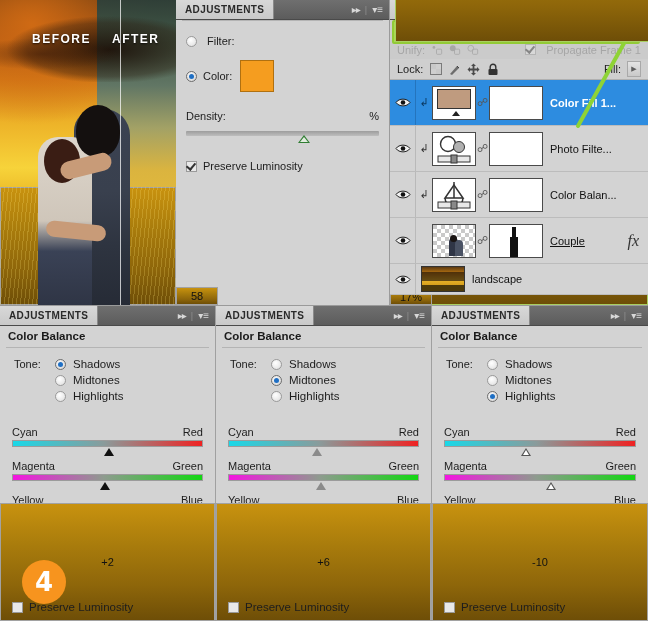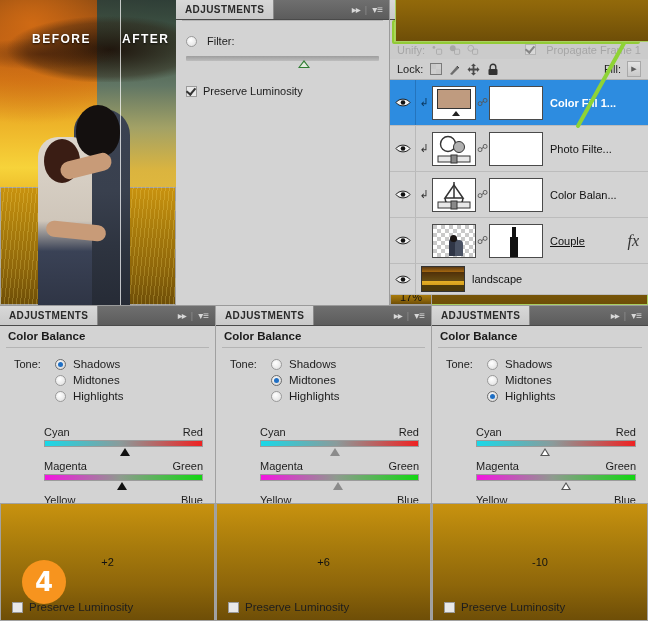--- a/index.html
+++ b/index.html
@@ -177,21 +177,21 @@
   
   .cb{top:305px;width:216px;height:316px;border-right:1px solid #a0a0a0;
       border-top:1px solid #9a9a9a;background:#d3d3d3;}
   #cb1{left:0;}
   #cb2{left:216px;}
   #cb3{left:432px;border-right:none;width:216px;}
   .tone-block{padding:8px 0 0 0;}
   .tone-row{display:flex;align-items:center;gap:7px;padding:2px 0 2px 14px;}
   .tone-row .lbl{font-size:11.5px;}
   .tone-key{width:34px;font-size:11px;color:#1d1d1d;}
-  .sl-group{padding:0 12px;margin-top:9px;margin-left:32px;}
+  .sl-group{padding:0 12px;margin-top:9px;}
   .sl-head{display:flex;justify-content:space-between;font-size:11px;color:#1d1d1d;margin-bottom:2px;}
   .sl-wrap{display:flex;align-items:flex-start;gap:8px;}
   .sl-left{flex:1;}
   .sl-track{height:7px;position:relative;border:1px solid #9b9b9b;box-sizing:border-box;}
   .sl-cr{background:linear-gradient(90deg,#19d8e8 0%,#8a9b9b 48%,#ef2222 100%);}
   .sl-mg{background:linear-gradient(90deg,#f414e0 0%,#8e9b8e 48%,#12d712 100%);}
   .sl-yb{background:linear-gradient(90deg,#f2e516 0%,#9a9a8a 48%,#1515ef 100%);}
   .knob{
     position:absolute;top:7px;width:0;height:0;
     border-left:5px solid transparent;border-right:5px solid transparent;
@@ -240,21 +240,21 @@
   .c-arm{position:absolute;left:34px;top:52px;width:52px;height:18px;
     background:#c89b78;border-radius:9px;transform:rotate(-14deg);}
   .c-arm2{position:absolute;left:20px;top:118px;width:60px;height:16px;
     background:#c89b78;border-radius:8px;transform:rotate(6deg);}
   .split-line{position:absolute;left:120px;top:0;width:1px;height:100%;
     background:rgba(255,255,255,.72);}
   .ba-label{position:absolute;top:32px;color:#fff;font-weight:bold;font-size:12px;
     letter-spacing:1.5px;text-shadow:0 1px 2px rgba(0,0,0,.7);
     font-family:"Liberation Sans",sans-serif;}
   #lbl-before{left:32px;}
-  #lbl-after{left:122px;}
+  #lbl-after{left:112px;}
 
   
   #green-arrow{position:absolute;left:560px;top:30px;width:90px;height:110px;pointer-events:none;}
   #badge4{
     position:absolute;left:22px;top:560px;width:44px;height:44px;border-radius:50%;
     background:#f7941e;color:#fff;font-size:26px;font-weight:bold;
     display:flex;align-items:center;justify-content:center;
     font-family:"DejaVu Sans",sans-serif;
   }
 </style>
@@ -293,21 +293,32 @@
         <span class="ico-menu">▾≡</span>
       </div>
     </div>
     <div class="panel-rule"></div>
 
     <div class="pf-row" style="margin-top:14px;">
       <span class="radio"></span>
       <span class="lbl" style="margin:0 8px 0 10px;text-align:right;">Filter:</span>
     </div>
 
-
+    <div class="pf-row" style="margin-top:13px;">
+      <span class="radio on"></span>
+      <span class="lbl" style="margin:0 8px 0 6px;">Color:</span>
+      <span class="swatch"></span>
+    </div>
+
+    <div class="pf-row" style="margin-top:18px;">
+      <span class="lbl">Density:</span>
+      <span style="flex:1"></span>
+      <span class="field" style="width:42px;height:18px;">58</span>
+      <span class="lbl" style="margin-left:5px;">%</span>
+    </div>
     <div class="density-track" style="margin-top:9px;">
       <span class="tri-green" style="left:112px;"></span>
     </div>
 
     <div class="pf-row" style="margin-top:24px;gap:6px;">
       <span class="cbox on"></span>
       <span class="lbl">Preserve Luminosity</span>
     </div>
   </div>
 

